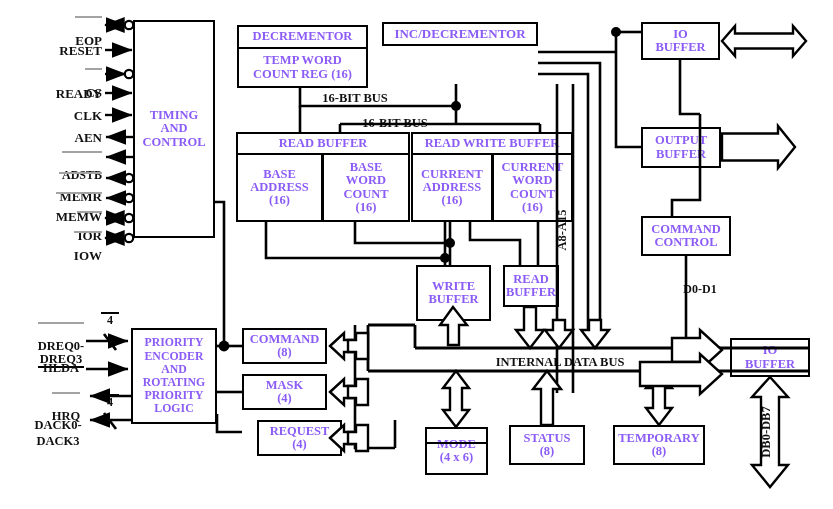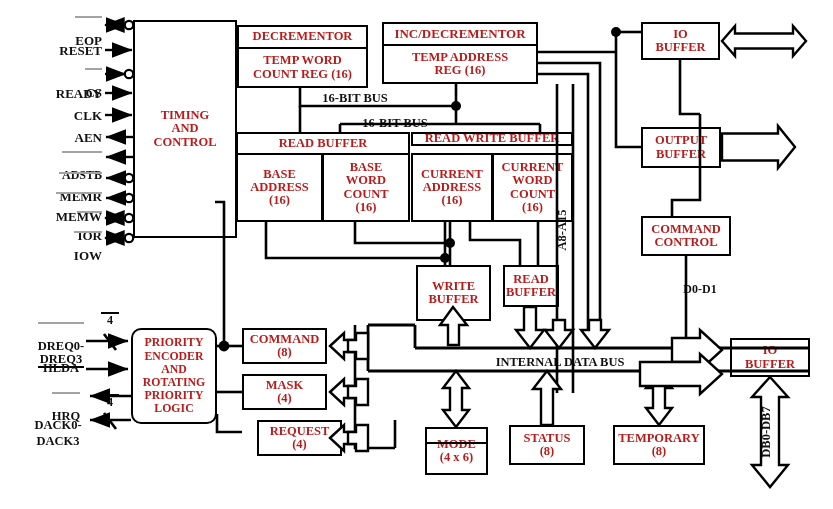--- a/index.html
+++ b/index.html
@@ -1,20 +1,20 @@
 <!DOCTYPE html>
 <html><head>
 <meta charset="utf-8">
 <style>
   html,body{margin:0;padding:0;background:#ffffff;}
   body{font-family:"Liberation Serif",serif;}
   #stage{position:relative;width:833px;height:509px;background:#ffffff;overflow:hidden;}
   .box{position:absolute;border:2.5px solid #000;background:#fff;box-sizing:border-box;
        display:flex;align-items:center;justify-content:center;text-align:center;
-       font-weight:bold;color:#b91c1c;line-height:1.05;}
+       font-weight:bold;color:#8b5cf6;line-height:1.05;}
   .box.thin{border-width:2px;}
   .lbl{position:absolute;font-weight:bold;color:#111;white-space:pre;line-height:1.08;text-align:center;}
   .ln{position:absolute;background:#000;}
   .hl{height:2.5px;}
   svg.ov{position:absolute;left:0;top:0;width:833px;height:509px;overflow:visible;pointer-events:none;}
   .ovr{font-weight:bold;fill:#111;}
   .ubar{border-top:2px solid #a3a3a3;display:inline-block;padding-top:16px;line-height:1.0;}
 </style>
 </head>
 <body>
@@ -31,63 +31,61 @@
   <div class="lbl" style="left:22px;top:172px;width:80px;font-size:13px;text-align:right;"><span class="ubar">MEMR</span></div>
   <div class="lbl" style="left:22px;top:192px;width:80px;font-size:13px;text-align:right;"><span class="ubar">MEMW</span></div>
   <div class="lbl" style="left:40px;top:211px;width:62px;font-size:13px;text-align:right;"><span class="ubar">IOR</span></div>
   <div class="lbl" style="left:40px;top:231px;width:62px;font-size:13px;text-align:right;"><span class="ubar">IOW</span></div>
 
   <div class="lbl" style="left:18px;top:322px;width:86px;font-size:12.5px;"><span class="ubar" style="border-bottom:2px solid #000;padding-bottom:1px;">DREQ0-<br>DREQ3</span></div>
   <div class="lbl" style="left:18px;top:362px;width:86px;font-size:12.5px;text-align:center;">HLDA</div>
   <div class="lbl" style="left:28px;top:392px;width:76px;font-size:12.5px;text-align:center;"><span class="ubar">HRQ</span></div>
   <div class="lbl" style="left:12px;top:418px;width:92px;font-size:12.5px;text-align:center;line-height:1.25;">DACK0-<br>DACK3</div>
 
-  <div class="box" style="left:133px;top:20px;width:104px;height:218px;font-size:12.5px;white-space:pre;">TIMING
+  <div class="box" style="left:133px;top:20px;width:82px;height:218px;font-size:12.5px;white-space:pre;">TIMING
 AND
 CONTROL</div>
 
   <div class="box" style="left:237px;top:25px;width:131px;height:24px;font-size:12.5px;">DECREMENTOR</div>
   <div class="box" style="left:237px;top:47px;width:131px;height:41px;font-size:12.5px;white-space:pre;">TEMP WORD
 COUNT REG (16)</div>
 
   <div class="box" style="left:382px;top:22px;width:156px;height:24px;font-size:13px;">INC/DECREMENTOR</div>
-  <div class="box" style="left:382px;top:44px;width:156px;height:40px;font-size:12.5px;white-space:pre;">TEMP ADDRESS
-REG (16)</div>
 
   <div class="box" style="left:236px;top:132px;width:174px;height:23px;font-size:12.5px;">READ BUFFER</div>
   <div class="box" style="left:236px;top:153px;width:87px;height:69px;font-size:12.5px;white-space:pre;">BASE
 ADDRESS
 (16)</div>
   <div class="box" style="left:322px;top:153px;width:88px;height:69px;font-size:12.5px;white-space:pre;">BASE
 WORD
 COUNT
 (16)</div>
 
-  <div class="box" style="left:411px;top:132px;width:162px;height:14px;font-size:12.5px;">READ WRITE BUFFER</div>
+  <div class="box" style="left:411px;top:132px;width:162px;height:23px;font-size:12.5px;">READ WRITE BUFFER</div>
   <div class="box" style="left:411px;top:153px;width:82px;height:69px;font-size:12.5px;white-space:pre;">CURRENT
 ADDRESS
 (16)</div>
   <div class="box" style="left:492px;top:153px;width:81px;height:69px;font-size:12.5px;white-space:pre;">CURRENT
 WORD
 COUNT
 (16)</div>
 
   <div class="box" style="left:416px;top:265px;width:75px;height:56px;font-size:12.5px;white-space:pre;">WRITE
 BUFFER</div>
   <div class="box" style="left:503px;top:265px;width:56px;height:42px;font-size:12.5px;white-space:pre;">READ
 BUFFER</div>
 
   <div class="box" style="left:641px;top:22px;width:79px;height:38px;font-size:12.5px;white-space:pre;">IO
 BUFFER</div>
   <div class="box" style="left:641px;top:127px;width:80px;height:41px;font-size:12.5px;white-space:pre;">OUTPUT
 BUFFER</div>
   <div class="box" style="left:641px;top:216px;width:90px;height:40px;font-size:12.5px;white-space:pre;">COMMAND
 CONTROL</div>
 
-  <div class="box" style="left:131px;top:328px;width:86px;height:96px;font-size:11.8px;white-space:pre;line-height:1.12;border-radius:10px;">PRIORITY
+  <div class="box" style="left:131px;top:328px;width:86px;height:96px;font-size:11.8px;white-space:pre;line-height:1.12;">PRIORITY
 ENCODER
 AND
 ROTATING
 PRIORITY
 LOGIC</div>
 
   <div class="box thin" style="left:242px;top:328px;width:85px;height:36px;font-size:12.5px;white-space:pre;">COMMAND
 (8)</div>
   <div class="box thin" style="left:242px;top:374px;width:85px;height:36px;font-size:12.5px;white-space:pre;">MASK
 (4)</div>

